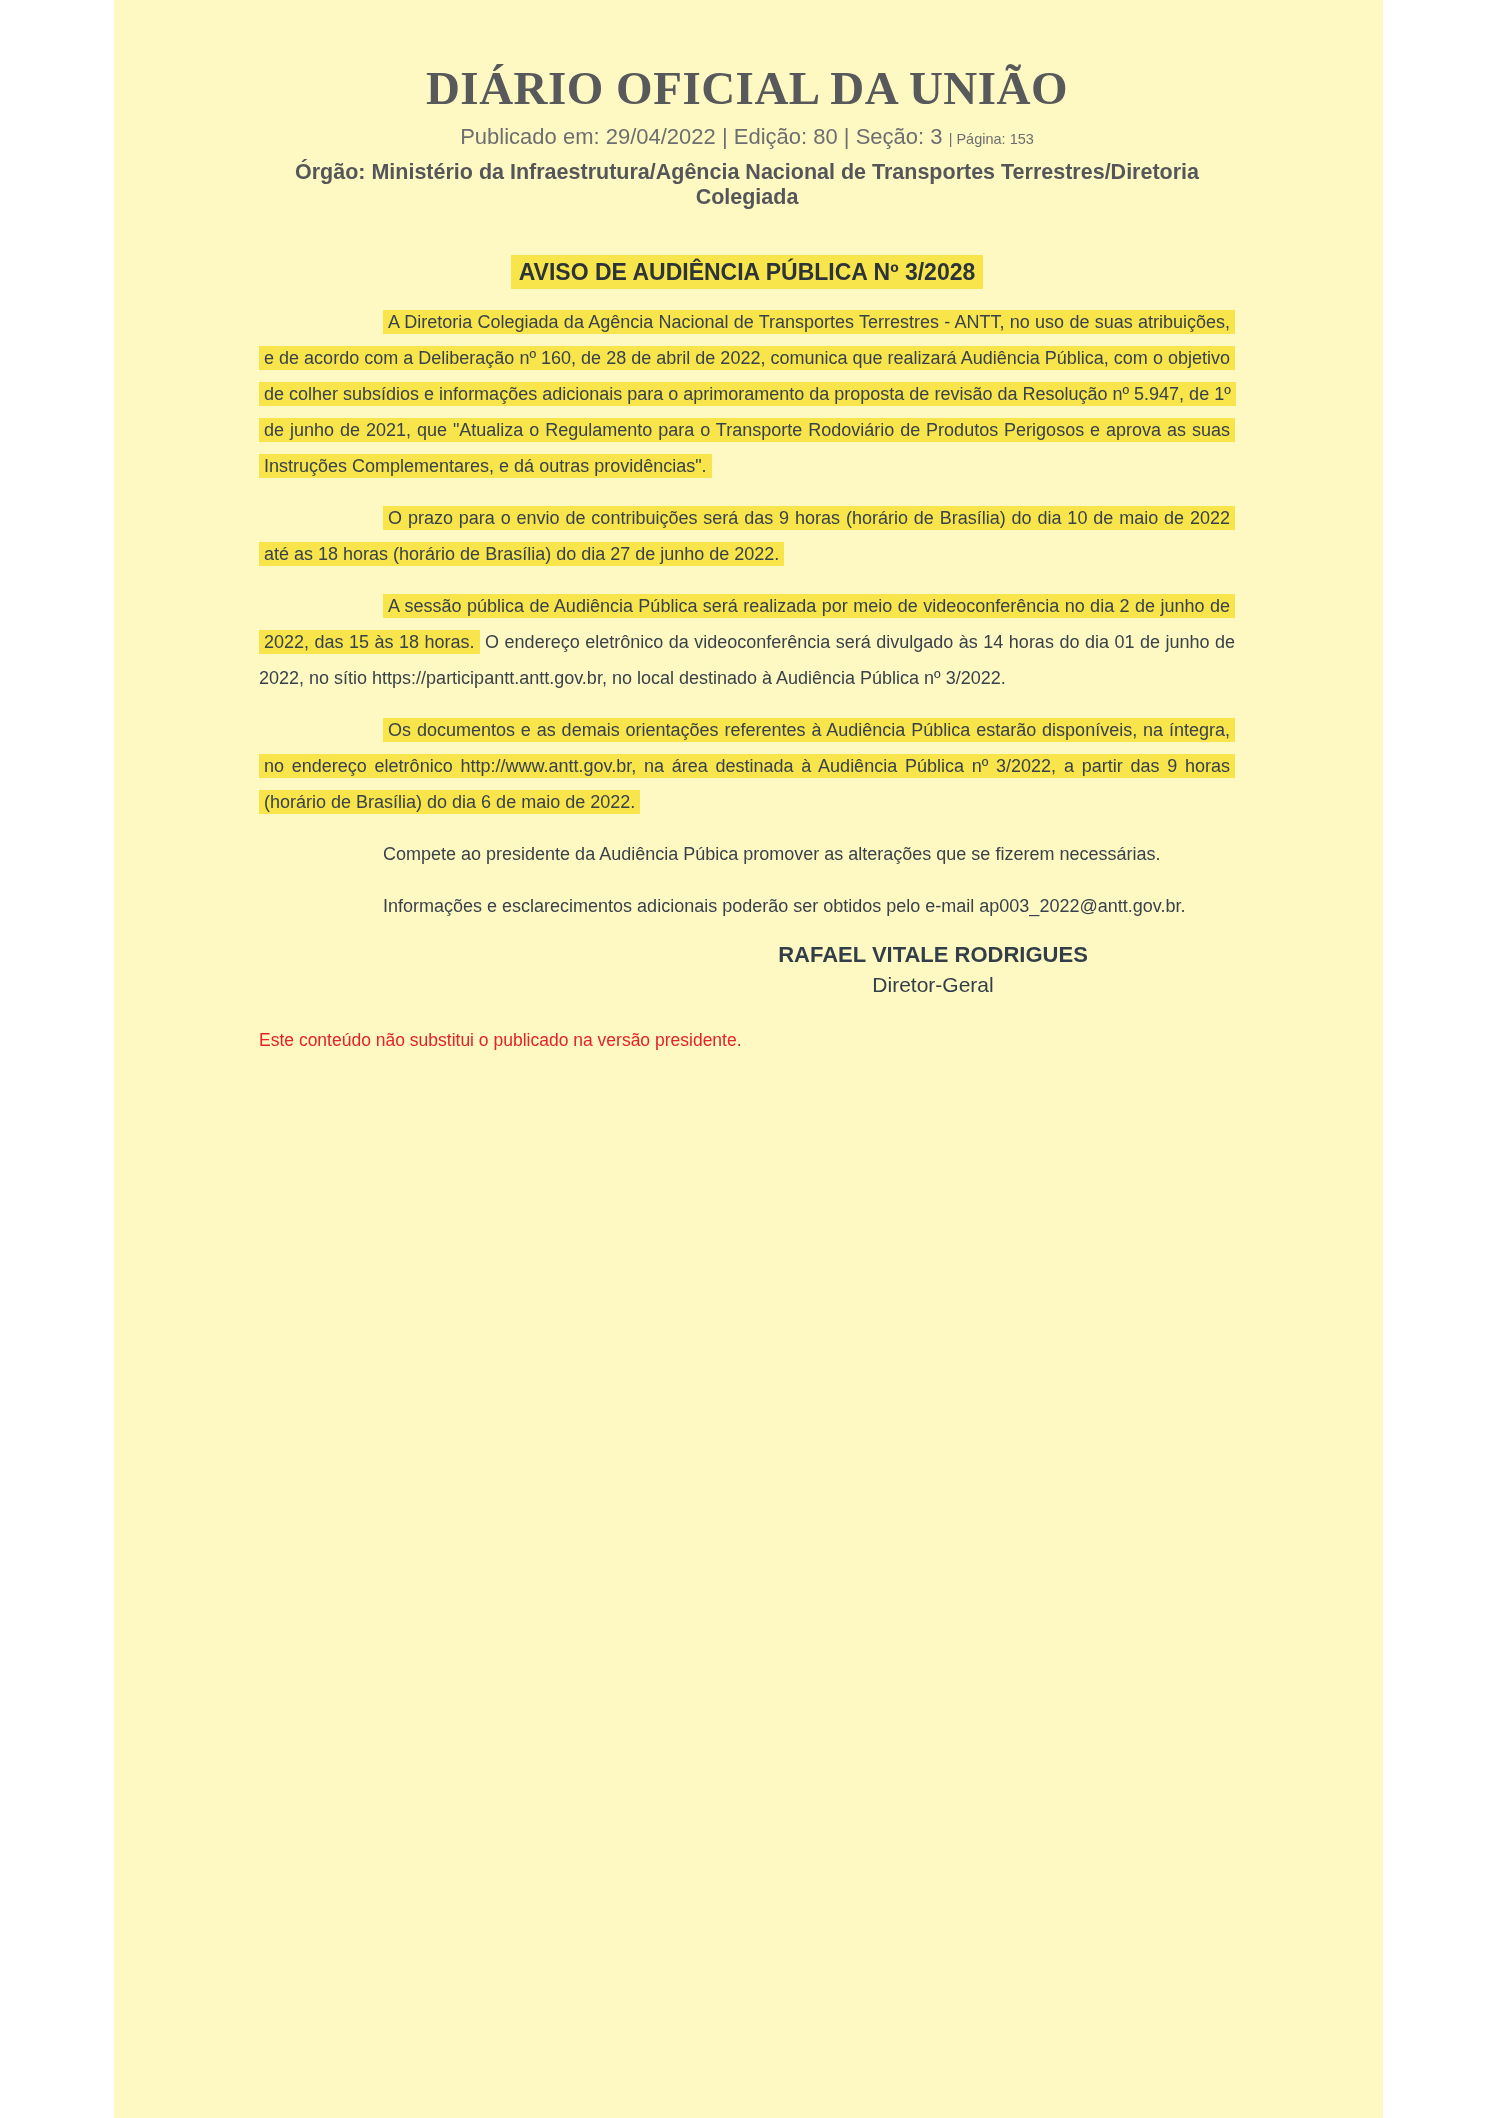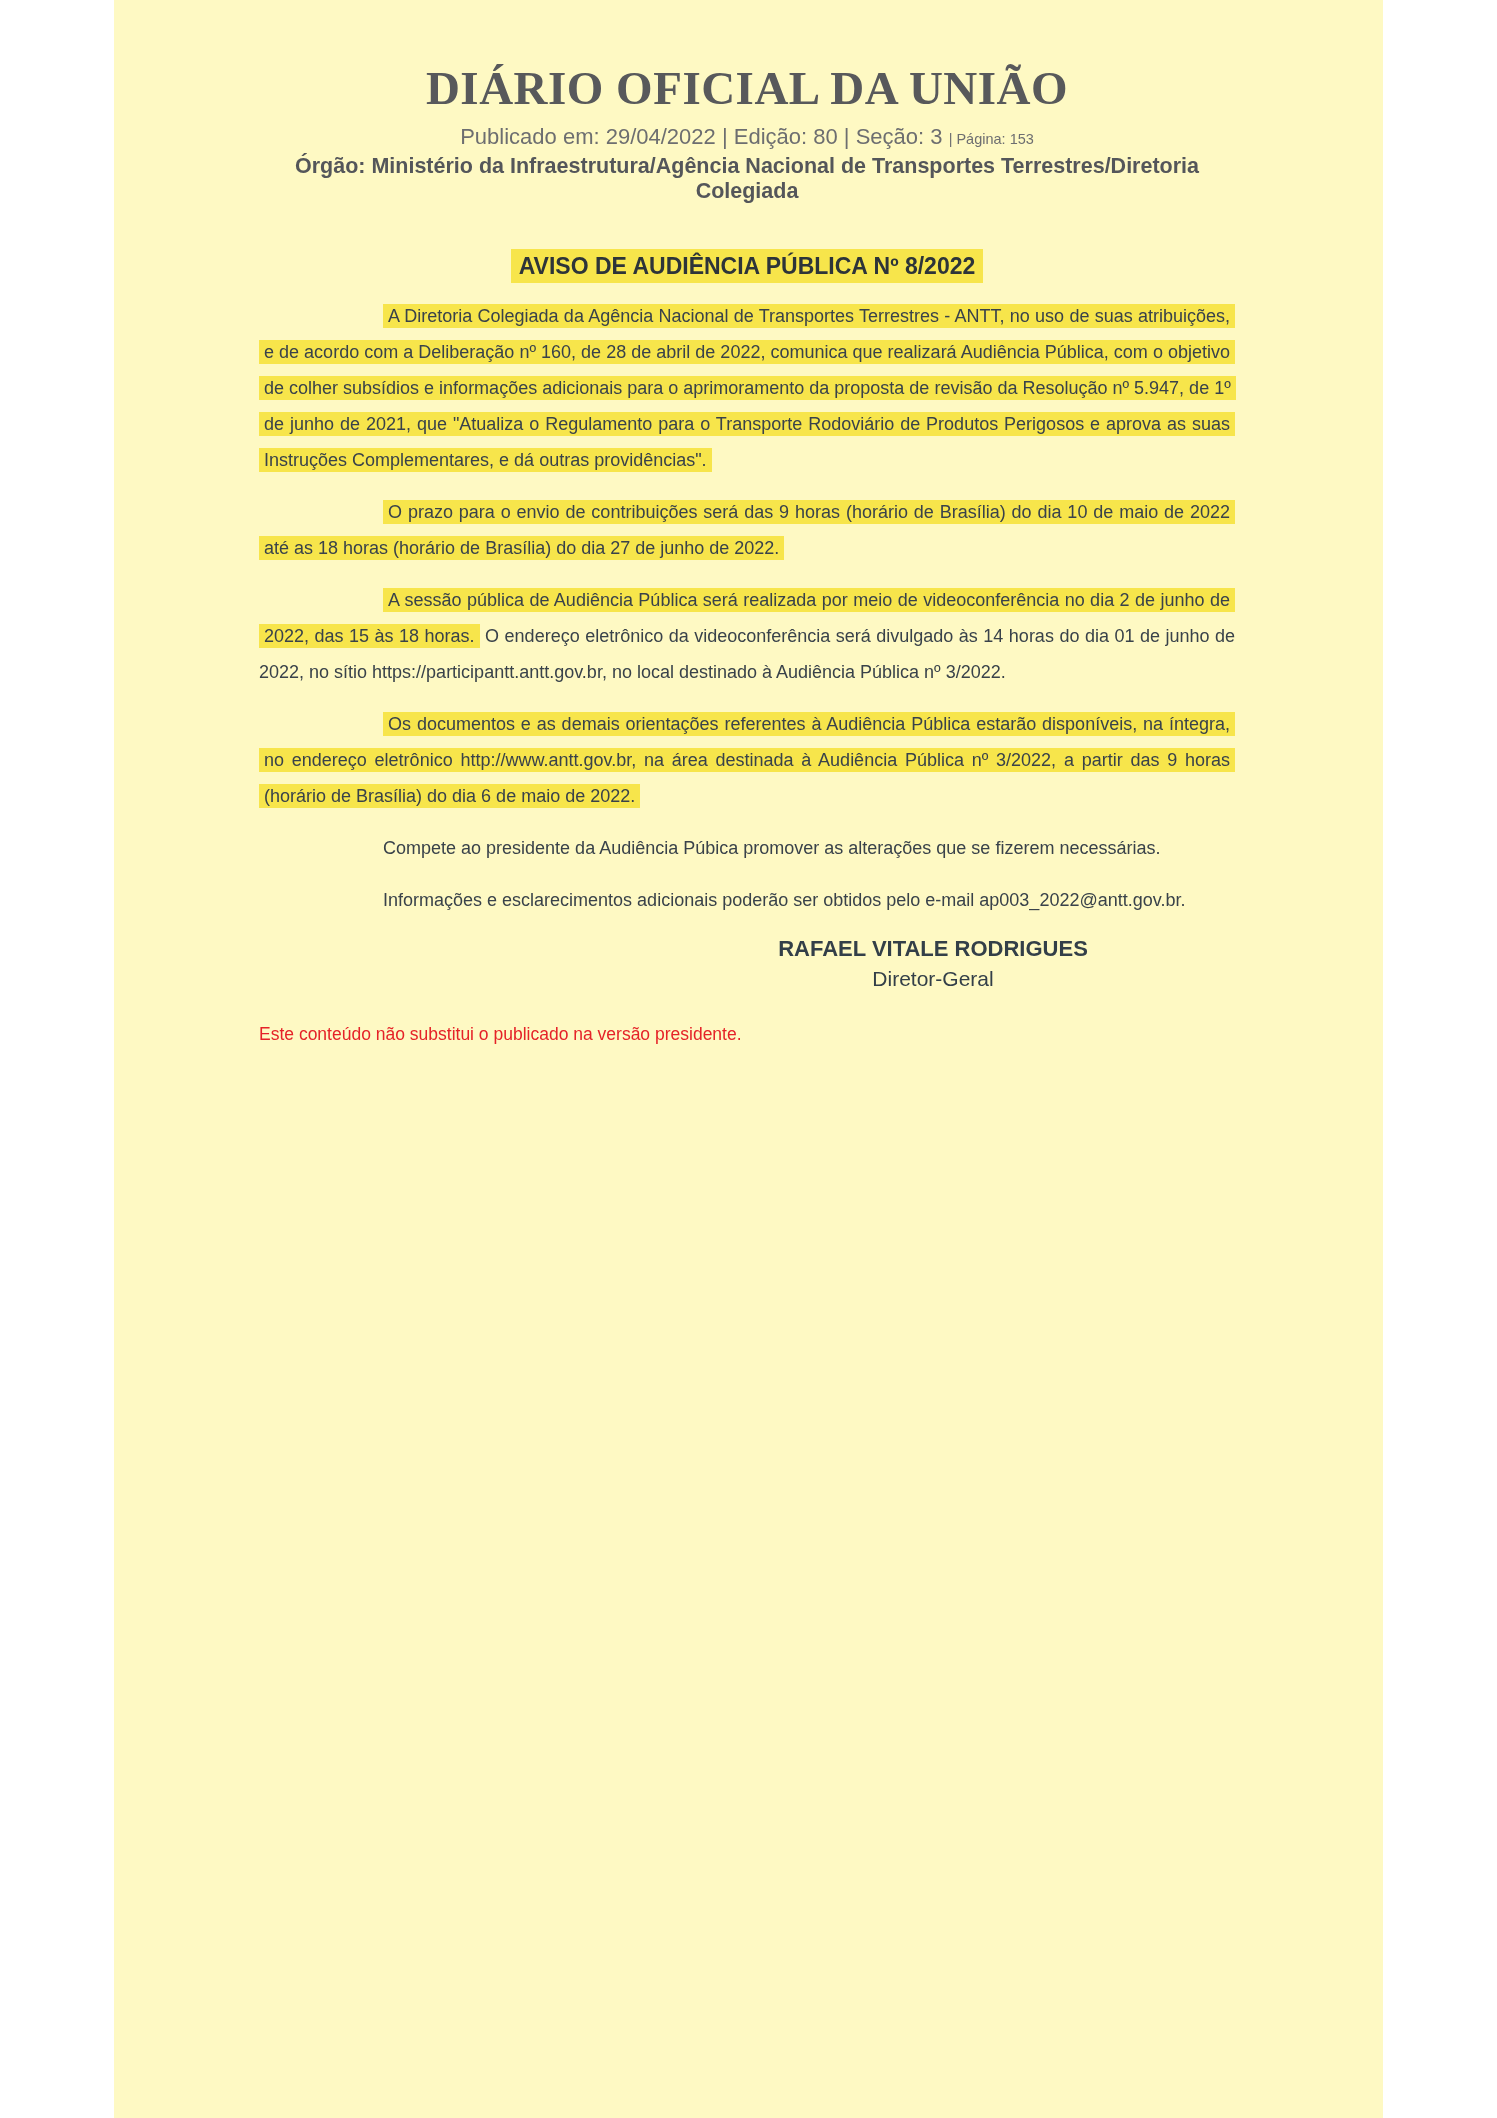--- a/index.html
+++ b/index.html
@@ -34,21 +34,21 @@
     font-size: 22px;
     color: #6d6e70;
     font-weight: 400;
   }
   .publine .pagepart {
     font-size: 14.5px;
     color: #6d6e70;
   }
 
   .organ {
-    margin-top: 4px;
+    margin-top: 10px;
     text-align: center;
     font-size: 21.5px;
     font-weight: bold;
     color: #54565a;
   }
 
   .article-title {
     margin-top: 49px;
     text-align: center;
     font-size: 23px;
@@ -100,21 +100,21 @@
     <h1 class="masthead">DIÁRIO OFICIAL DA UNIÃO</h1>
 
     <div class="publine">
       <span>Publicado em: 29/04/2022 | Edição: 80 | Seção: 3</span>
       <span class="pagepart">| Página: 153</span>
     </div>
 
     <div class="organ">Órgão: Ministério da Infraestrutura/Agência Nacional de Transportes Terrestres/Diretoria Colegiada</div>
 
     <div class="article-title">
-      <span class="hl">AVISO DE AUDIÊNCIA PÚBLICA Nº 8/2022</span>
+      <span class="hl">AVISO DE AUDIÊNCIA PÚBLICA Nº 3/2028</span>
     </div>
 
     <div class="body-text">
 
     <p><span class="hl">A Diretoria Colegiada da Agência Nacional de Transportes Terrestres - ANTT, no uso de suas atribuições, e de acordo com a Deliberação nº 160, de 28 de abril de 2022, comunica que realizará Audiência Pública, com o objetivo de colher subsídios e informações adicionais para o aprimoramento da proposta de revisão da Resolução nº 5.947, de 1º de junho de 2021, que "Atualiza o Regulamento para o Transporte Rodoviário de Produtos Perigosos e aprova as suas Instruções Complementares, e dá outras providências".</span></p>
         <p><span class="hl">O prazo para o envio de contribuições será das 9 horas (horário de Brasília) do dia 10 de maio de 2022 até as 18 horas (horário de Brasília) do dia 27 de junho de 2022.</span></p>
         <p><span class="hl">A sessão pública de Audiência Pública será realizada por meio de videoconferência no dia 2 de junho de 2022, das 15 às 18 horas.</span><span> O endereço eletrônico da videoconferência será divulgado às 14 horas do dia 01 de junho de 2022, no sítio https://participantt.antt.gov.br, no local destinado à Audiência Pública nº 3/2022.</span></p>
         <p><span class="hl">Os documentos e as demais orientações referentes à Audiência Pública estarão disponíveis, na íntegra, no endereço eletrônico http://www.antt.gov.br, na área destinada à Audiência Pública nº 3/2022, a partir das 9 horas (horário de Brasília) do dia 6 de maio de 2022.</span></p>
         <p><span>Compete ao presidente da Audiência Púbica promover as alterações que se fizerem necessárias.</span></p>
         <p><span>Informações e esclarecimentos adicionais poderão ser obtidos pelo e-mail ap003_2022@antt.gov.br.</span></p>

